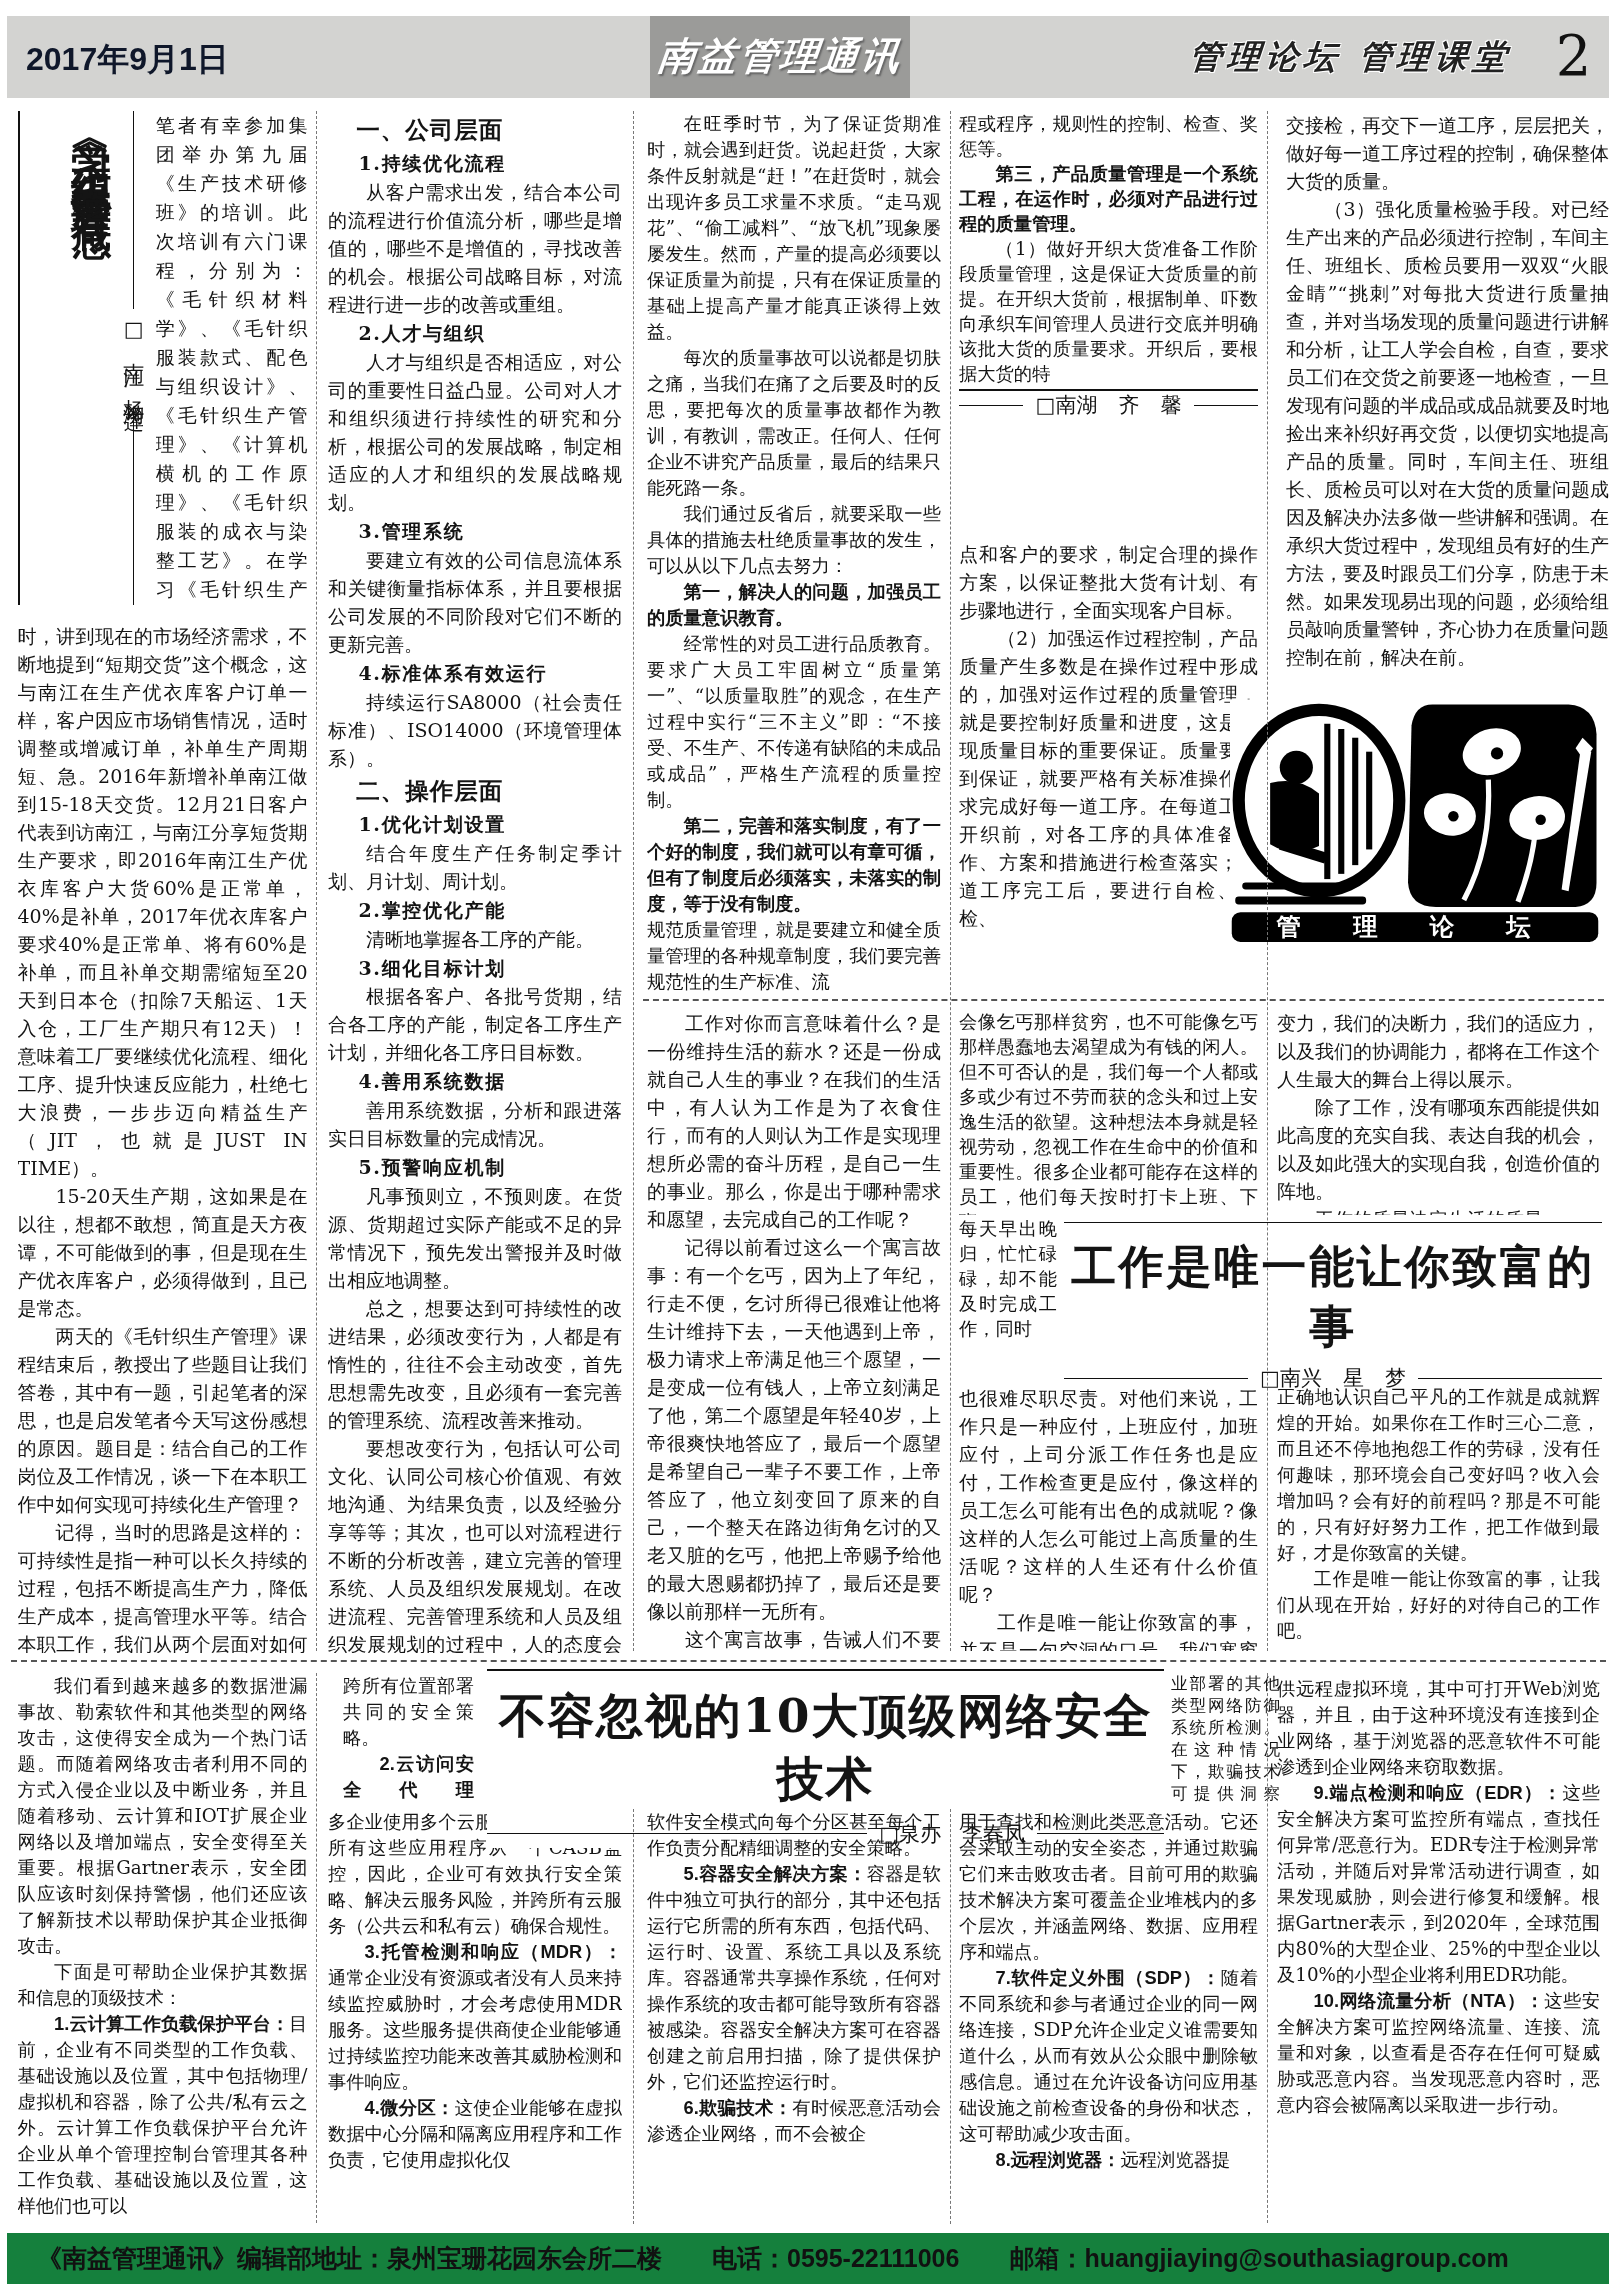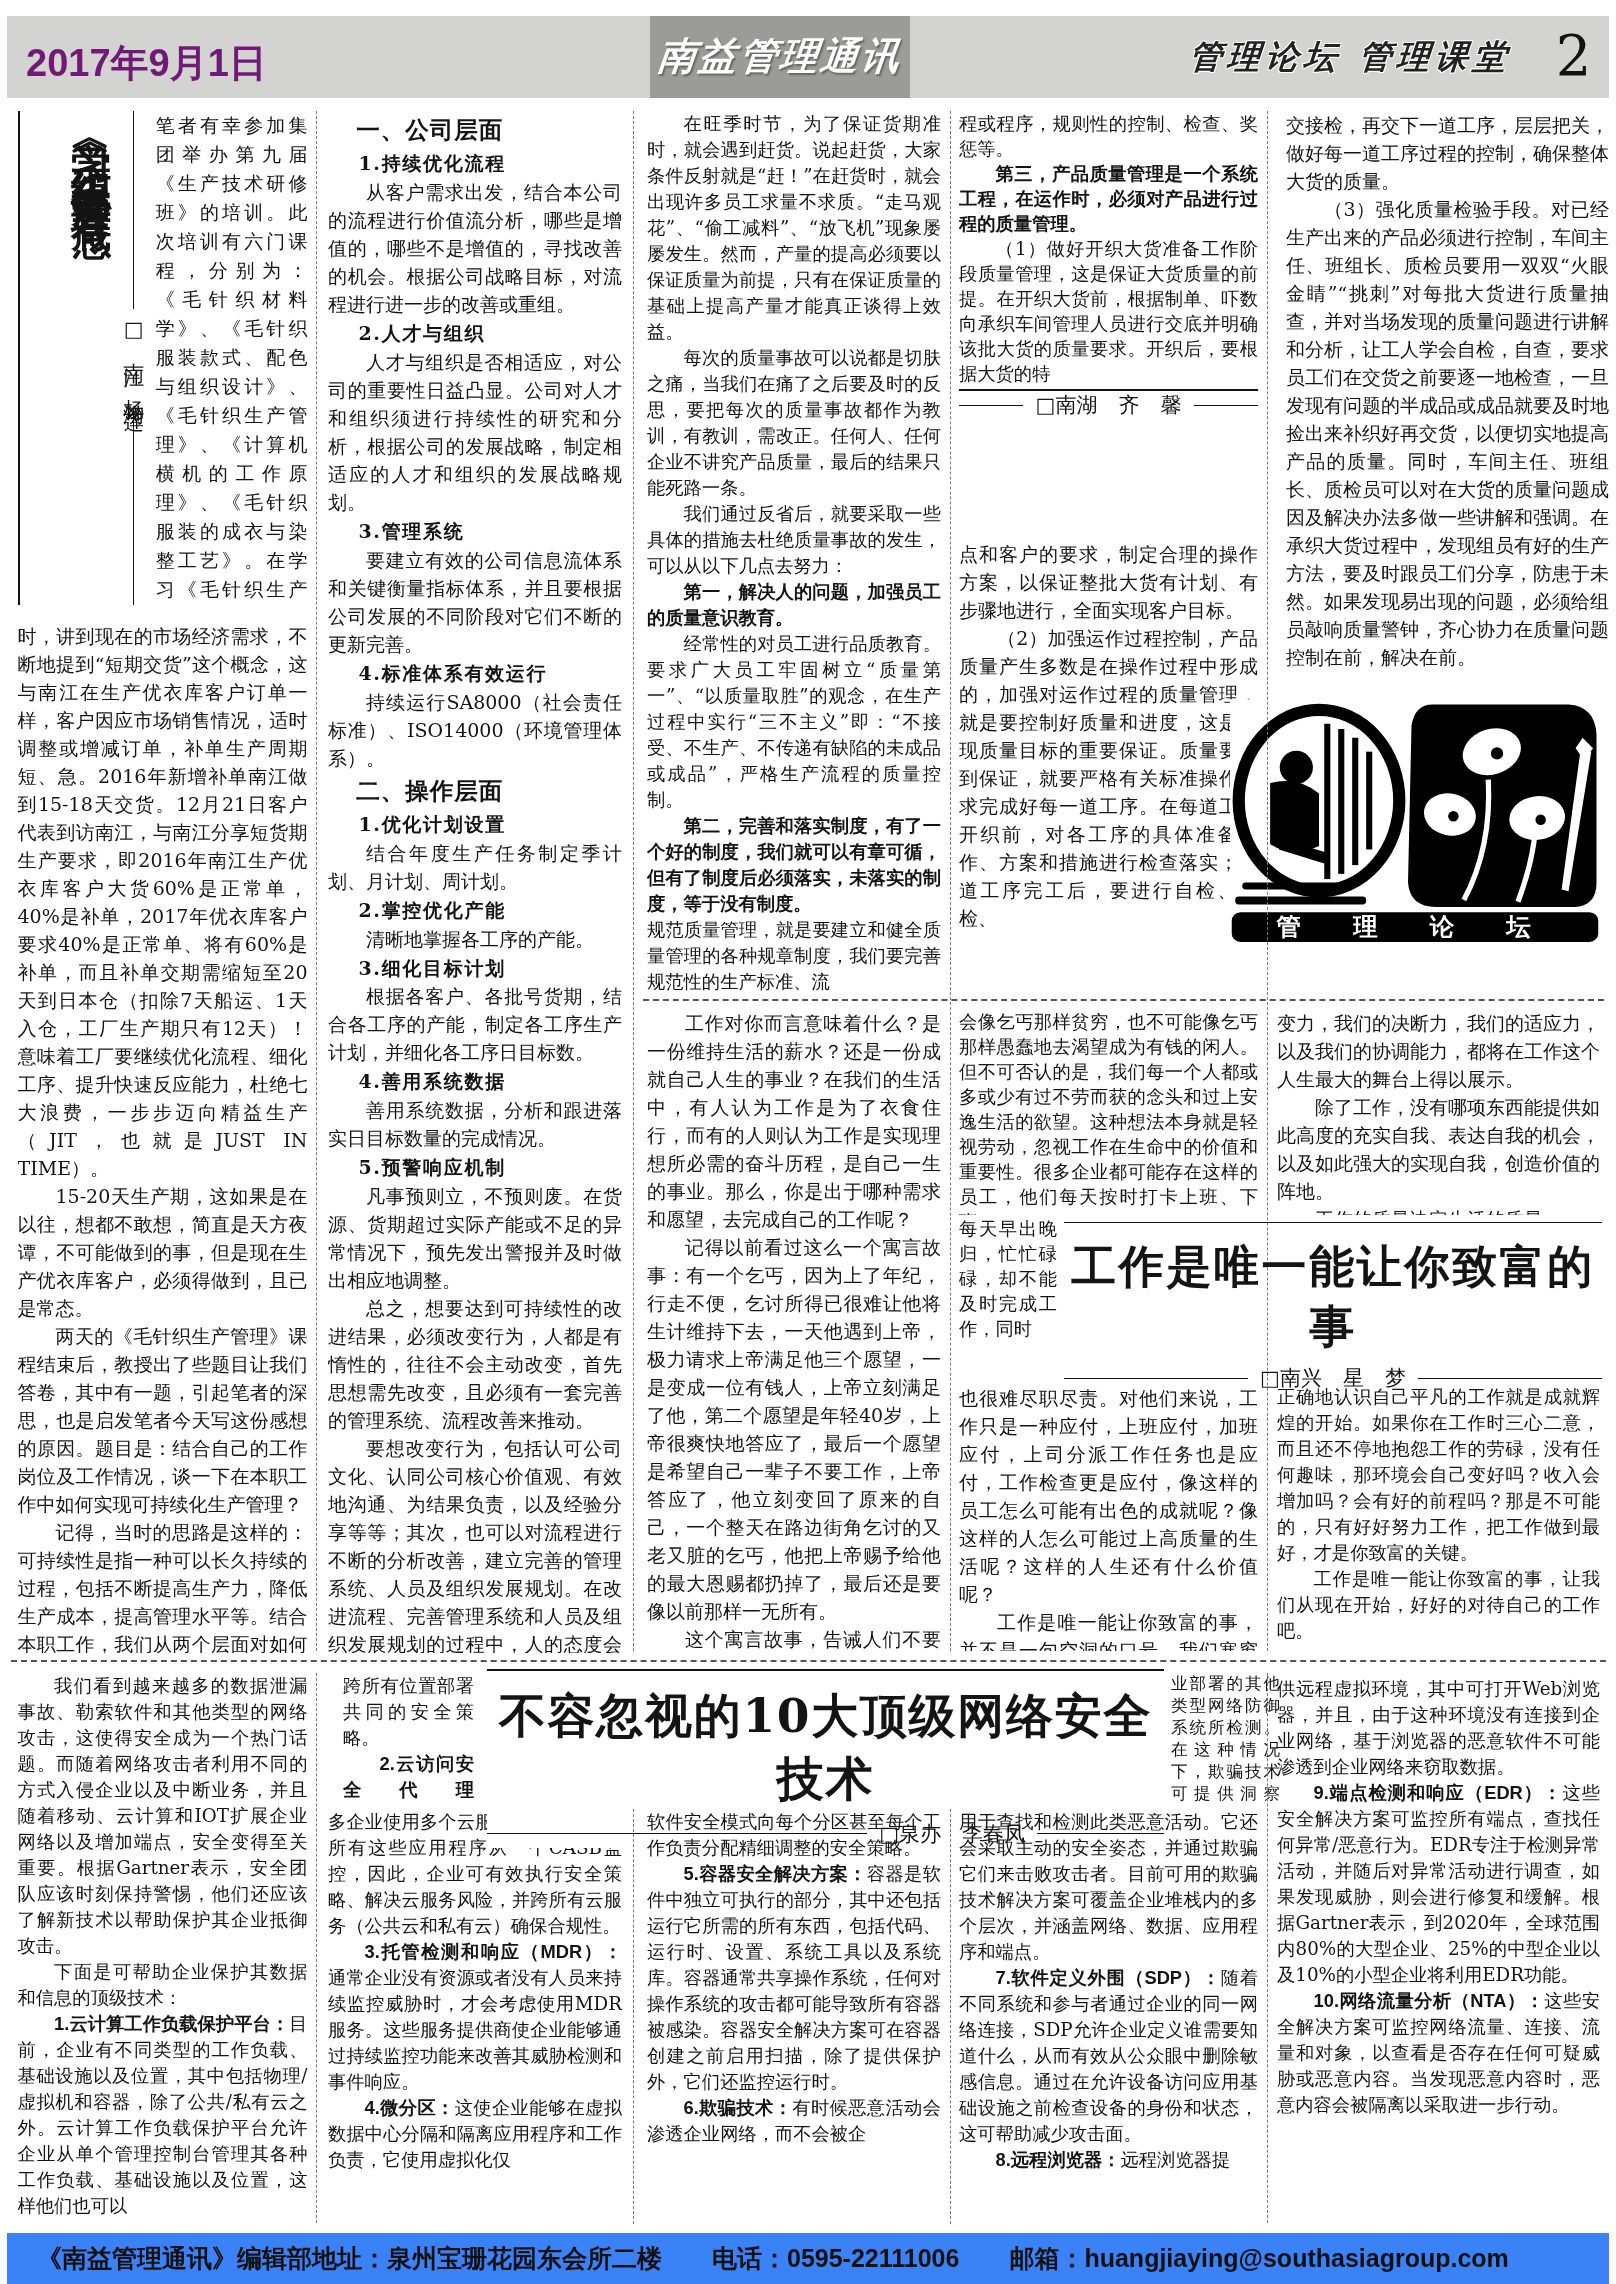--- a/index.html
+++ b/index.html
@@ -1,21 +1,21 @@
 <!DOCTYPE html>
 <html style="font-size:14px"><head>
 <meta charset="utf-8">
 <style>
   html,body{margin:0;padding:0;background:#e8e8e6;}
   #page{position:relative;width:1616px;height:2284px;background:#ffffff;overflow:hidden;
         font-family:"DejaVu Serif","Liberation Serif",serif;color:#141414;}
   
   .hdrbar{position:absolute;left:7px;top:15.7px;width:1602px;height:82px;background:#d3d3d1;}
   .hdr-date{position:absolute;left:26px;top:38px;font-family:"Liberation Sans",sans-serif;
-            font-weight:bold;font-size:38px;color:#701a75;}
+            font-weight:bold;font-size:32px;color:#0f172a;}
   .masthead{position:absolute;left:650px;top:15.7px;width:260px;height:82px;background:#9b9b99;
             display:flex;align-items:center;justify-content:center;}
   .masthead span{color:#fff;font-style:italic;font-weight:900;font-size:38px;letter-spacing:2.6px;
             transform:skewX(-6deg);text-shadow:1.7px 1.7px 1.7px #666;}
   .hdr-section{position:absolute;right:105px;top:35px;font-style:italic;font-weight:900;font-size:33px;
             color:#222;letter-spacing:5.2px;transform:skewX(-5deg);
             text-shadow:-0.9px -0.9px 0 #fff,0.9px -0.9px 0 #fff,-0.9px 0.9px 0 #fff,0.9px 0.9px 0 #fff;}
   .hdr-page{position:absolute;right:24.5px;top:23px;font-size:56px;font-weight:400;color:#111;}
   
   .col{position:absolute;overflow:hidden;text-align:justify;font-size:19px;line-height:28px;}
@@ -40,21 +40,21 @@
   .toprule{border-top:2.6px solid #111;}
   .bighead{font-weight:900;text-align:center;letter-spacing:5.2px;}
   .byrow{display:flex;align-items:center;gap:12.2px;font-size:21px;white-space:nowrap;}
   .byrow .ln{flex:1;border-top:1.7px solid #111;height:0;}
   
   .vdash{position:absolute;width:0;border-left:1.7px dashed #777;}
   .hdash{position:absolute;height:0;border-top:2.6px dashed #555;}
   
   .forum{position:absolute;left:1230px;top:699px;width:370px;height:245px;}
   
-  .ftrbar{position:absolute;left:7px;top:2233px;width:1602px;height:51px;background:#3b82f6;
+  .ftrbar{position:absolute;left:7px;top:2233px;width:1602px;height:51px;background:#15803d;
           display:flex;align-items:center;text-align:right;}
   .ftrbar span{margin-left:30px;font-family:"Liberation Sans",sans-serif;font-weight:bold;
           font-size:25px;color:#111;}
 </style>
 </head>
 <body>
 
 <div id="page">
 
   <div class="hdrbar"></div>

